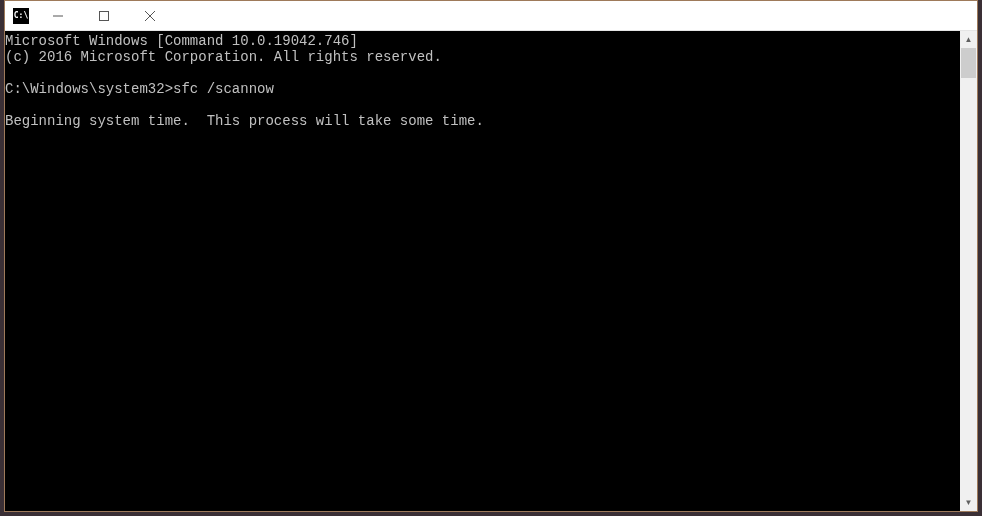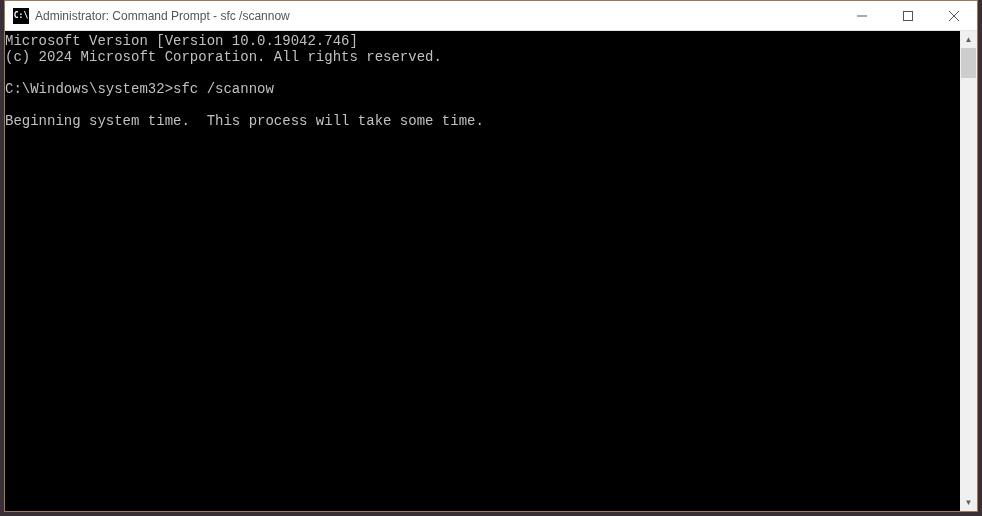--- a/index.html
+++ b/index.html
@@ -119,43 +119,42 @@
     .scroll-arrow.down { bottom: 0; }
   </style>
 </head>
 <body>
 
 <div class="window">
   <div class="titlebar">
     <div class="titlebar-icon">
       <span class="titlebar-icon-text">C:\</span>
     </div>
-    <div class="titlebar-title">Administrator: Command Prompt - sfc  /scannow</div>
     <div class="window-controls">
       <div class="window-control">
         <svg viewBox="0 0 10 10">
             <line x1="0" y1="5" x2="10" y2="5" stroke="currentColor" stroke-width="1"></line>
           </svg>
       </div>
       <div class="window-control">
         <svg viewBox="0 0 10 10">
             <rect x="0.5" y="0.5" width="9" height="9" fill="none" stroke="currentColor" stroke-width="1"></rect>
           </svg>
       </div>
       <div class="window-control close">
         <svg viewBox="0 0 10 10">
             <line x1="0" y1="0" x2="10" y2="10" stroke="currentColor" stroke-width="1"></line>
             <line x1="10" y1="0" x2="0" y2="10" stroke="currentColor" stroke-width="1"></line>
           </svg>
       </div>
     </div>
   </div>
   <div class="content-wrap">
-    <div class="terminal"><span>Microsoft Version [Version 10.0.19042.746]</span>
-<span>(c) 2024 Microsoft Corporation. All rights reserved.</span>
+    <div class="terminal"><span>Microsoft Windows [Command 10.0.19042.746]</span>
+<span>(c) 2016 Microsoft Corporation. All rights reserved.</span>
 <span></span>
 <span>C:\Windows\system32&gt;sfc /scannow</span>
 <span></span>
 <span>Beginning system time.  This process will take some time.</span>
 </div>
     <div class="scrollbar">
       <div class="scroll-arrow up">▲</div>
       <div class="scroll-thumb"></div>
       <div class="scroll-arrow down">▼</div>
     </div>

